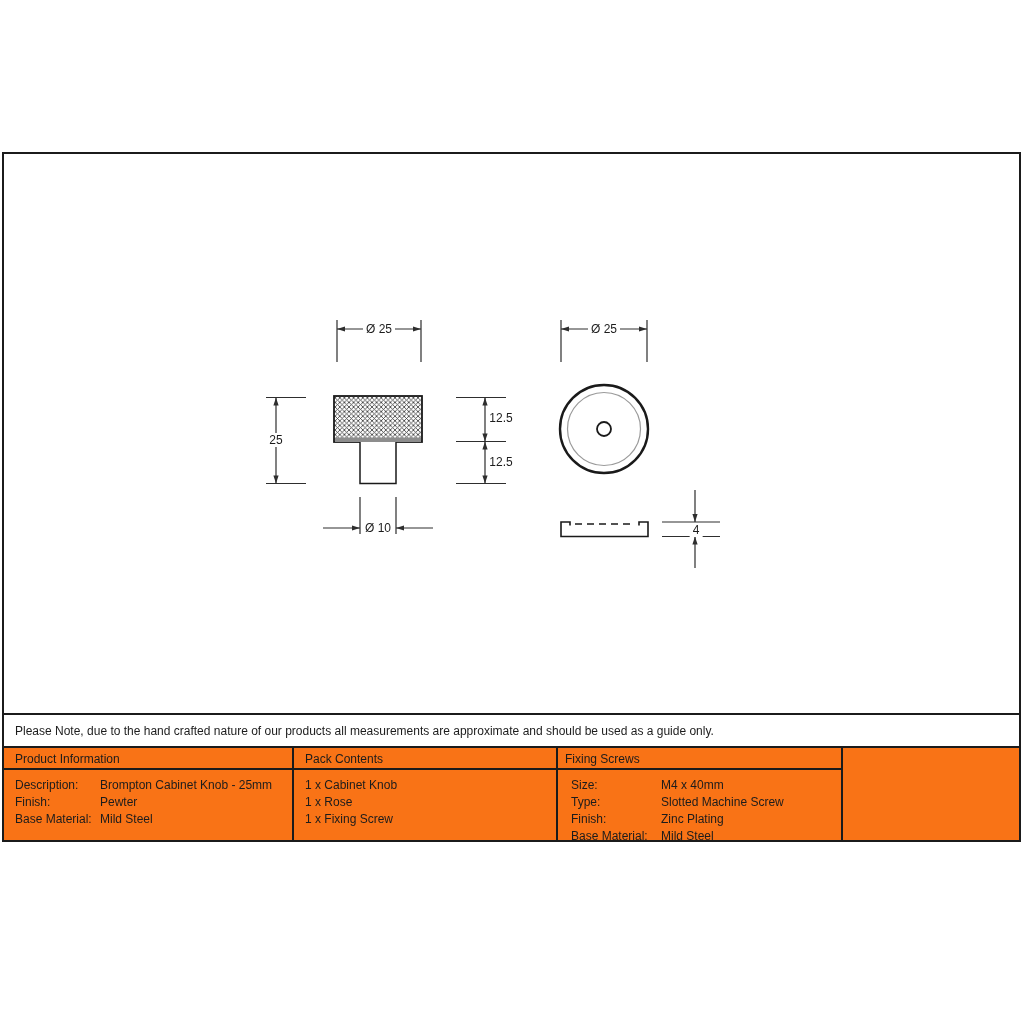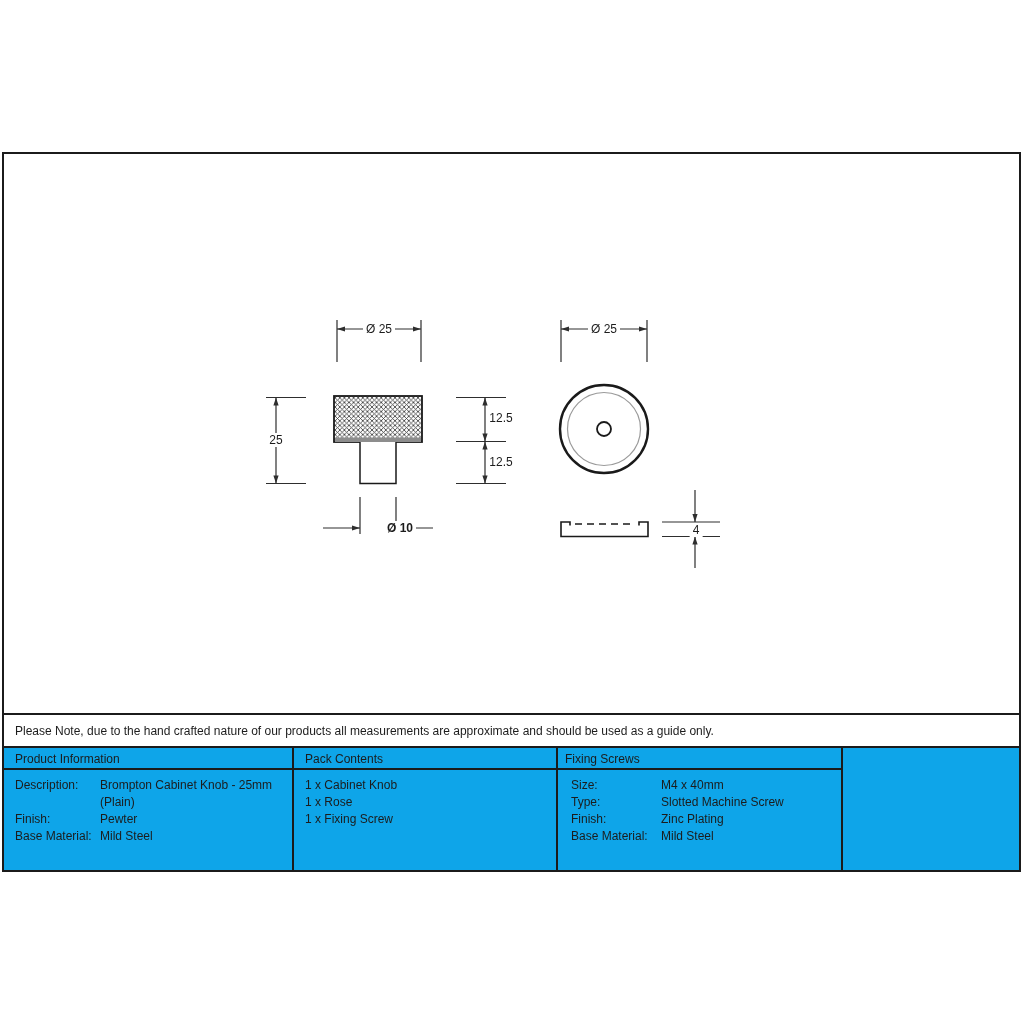--- a/index.html
+++ b/index.html
@@ -21,22 +21,22 @@
     font-size:12px;color:#1c1c1c;white-space:nowrap;line-height:1;
   }
   .dim-label.bg{background:#fff;padding:1px 3px;}
   .note-row{
     position:absolute;left:2px;top:713px;width:1019px;height:35px;
     border:2px solid #1b1b1b;box-sizing:border-box;background:#fff;
     display:flex;align-items:center;
     font-size:12px;padding-left:11px;
   }
   .spec-table{
-    position:absolute;left:2px;top:746px;width:1019px;height:126px;
-    border:2px solid #1b1b1b;box-sizing:border-box;background:#0ea5e9;
+    position:absolute;left:2px;top:746px;width:1019px;height:96px;
+    border:2px solid #1b1b1b;box-sizing:border-box;background:#f97316;
     display:flex;flex-direction:row;
   }
   .cell{box-sizing:border-box;height:100%;}
   .cell.c1{width:290px;border-right:2px solid #1b1b1b;}
   .cell.c2{width:264px;border-right:2px solid #1b1b1b;}
   .cell.c3{width:285px;border-right:2px solid #1b1b1b;}
   .cell.c4{flex:1;position:relative;}
   .cell-header{
     box-sizing:border-box;height:22px;border-bottom:2px solid #1b1b1b;
     font-size:12px;padding:4px 0 0 11px;
@@ -135,40 +135,36 @@
       <polygon points="691,368 688.4,360 693.6,360"></polygon>
       <polygon points="691,382.5 688.4,390.5 693.6,390.5"></polygon>
     </g>
   </svg>
 
   <div class="dim-label bg" style="left:375px;top:175px;">Ø 25</div>
   <div class="dim-label bg" style="left:600px;top:175px;">Ø 25</div>
   <div class="dim-label bg" style="left:272px;top:286px;">25</div>
   <div class="dim-label" style="left:497px;top:264px;">12.5</div>
   <div class="dim-label" style="left:497px;top:308px;">12.5</div>
-  <div class="dim-label bg" style="left:396px;top:374px;font-weight:bold;">Ø 10</div>
+  <div class="dim-label bg" style="left:374px;top:374px;">Ø 10</div>
   <div class="dim-label bg" style="left:692px;top:375.5px;">4</div>
 </div>
 
 <div class="note-row">
   <span>Please Note, due to the hand crafted nature of our products all measurements are approximate and should be used as a guide only.</span>
 </div>
 
 <div class="spec-table">
 
   <div class="cell c1">
     <div class="cell-header">Product Information</div>
     <div class="cell-body">
       <div class="kv">
         <span class="k">Description:</span>
         <span class="v">Brompton Cabinet Knob - 25mm</span>
-      </div>
-      <div class="kv">
-        <span class="k"></span>
-        <span class="v">(Plain)</span>
       </div>
       <div class="kv">
         <span class="k">Finish:</span>
         <span class="v">Pewter</span>
       </div>
       <div class="kv">
         <span class="k">Base Material:</span>
         <span class="v">Mild Steel</span>
       </div>
     </div>

